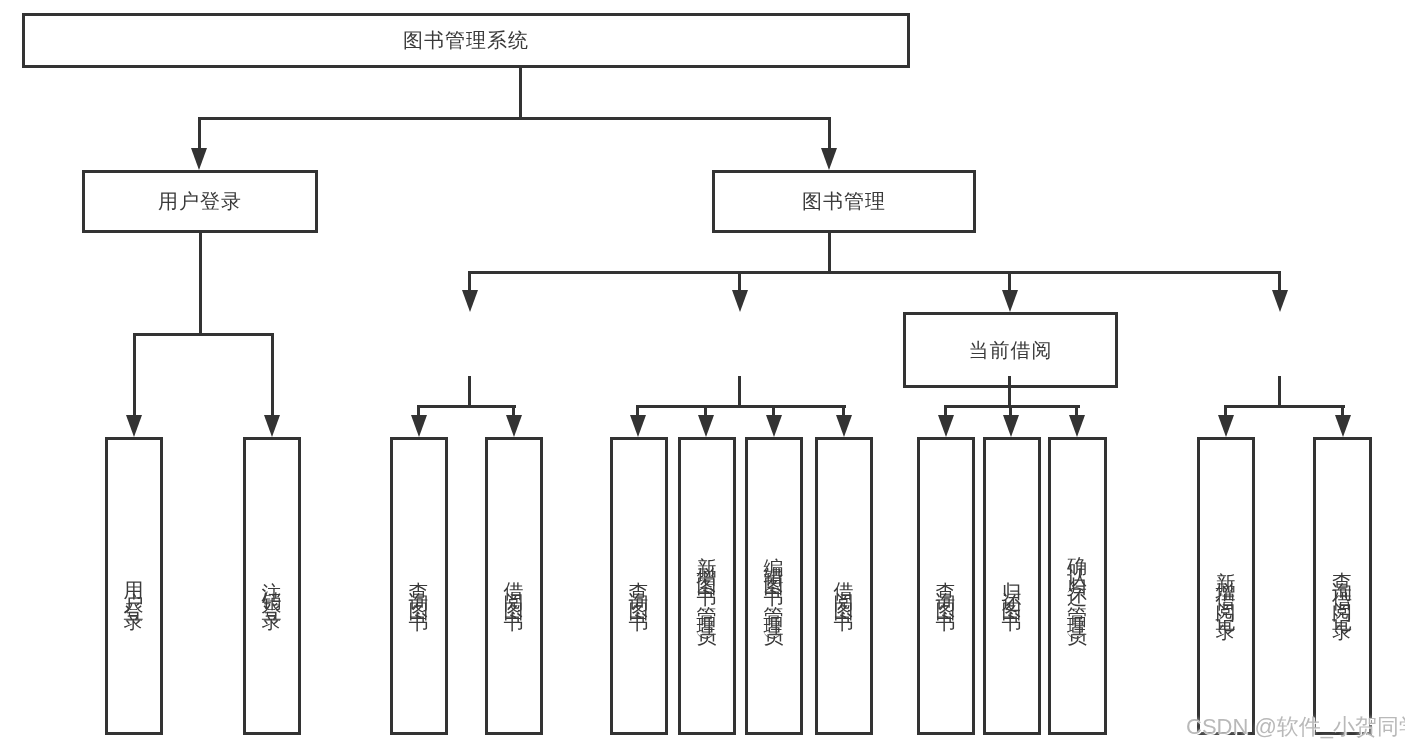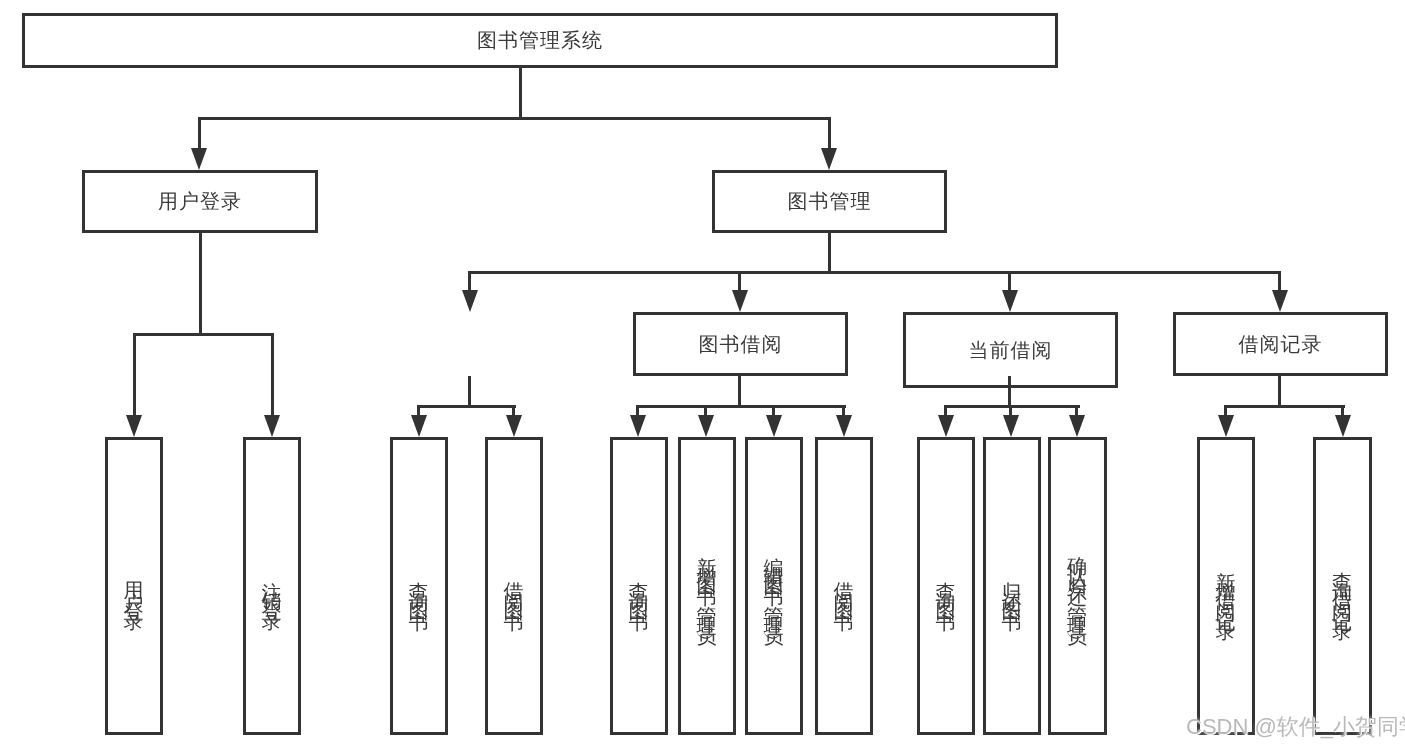--- a/index.html
+++ b/index.html
@@ -59,39 +59,33 @@
     white-space: nowrap;
     text-shadow: 0 0 4px #ffffff, 1px 1px 0 #ffffff;
     z-index: 5;
   }
 </style>
 </head>
 <body>
 
 <div class="canvas">
 
-  <div class="box" style="left:22px;top:13px;width:1036px;height:55px">
+  <div class="box" style="left:22px;top:13px;width:888px;height:55px">
     <span class="hlabel">图书管理系统</span>
   </div>
 
   <div class="box" style="left:82px;top:170px;width:236px;height:63px">
     <span class="hlabel">用户登录</span>
   </div>
-  <div class="box" style="left:712px;top:170px;width:235px;height:63px">
+  <div class="box" style="left:712px;top:170px;width:264px;height:63px">
     <span class="hlabel">图书管理</span>
   </div>
 
-  <div class="box" style="left:633px;top:312px;width:215px;height:64px">
-    <span class="hlabel">图书借阅</span>
-  </div>
   <div class="box" style="left:903px;top:312px;width:215px;height:76px">
     <span class="hlabel">当前借阅</span>
-  </div>
-  <div class="box" style="left:1173px;top:312px;width:215px;height:64px">
-    <span class="hlabel">借阅记录</span>
   </div>
 
   <div class="box" style="left:105px;top:437px;width:58px;height:298px">
     <span class="vlabel">用户登录</span>
   </div>
   <div class="box" style="left:243px;top:437px;width:58px;height:298px">
     <span class="vlabel">注销登录</span>
   </div>
   <div class="box" style="left:390px;top:437px;width:58px;height:298px">
     <span class="vlabel">查询图书</span>

